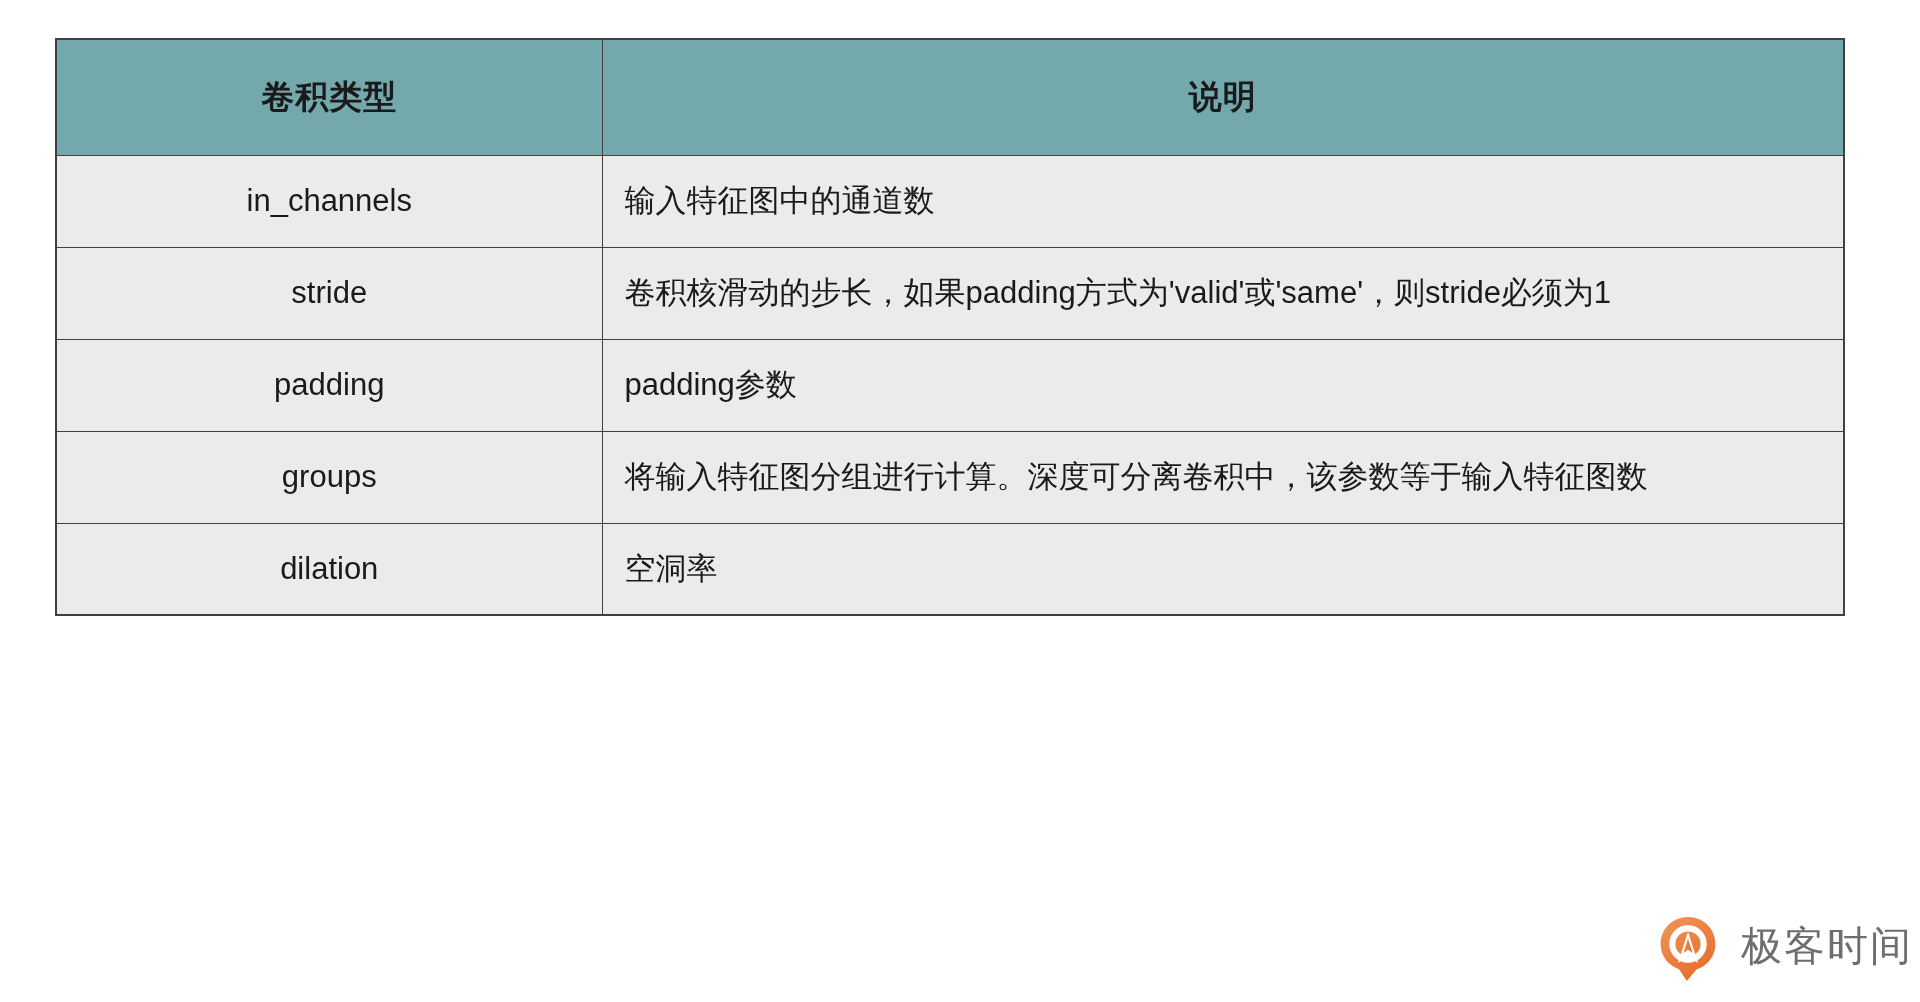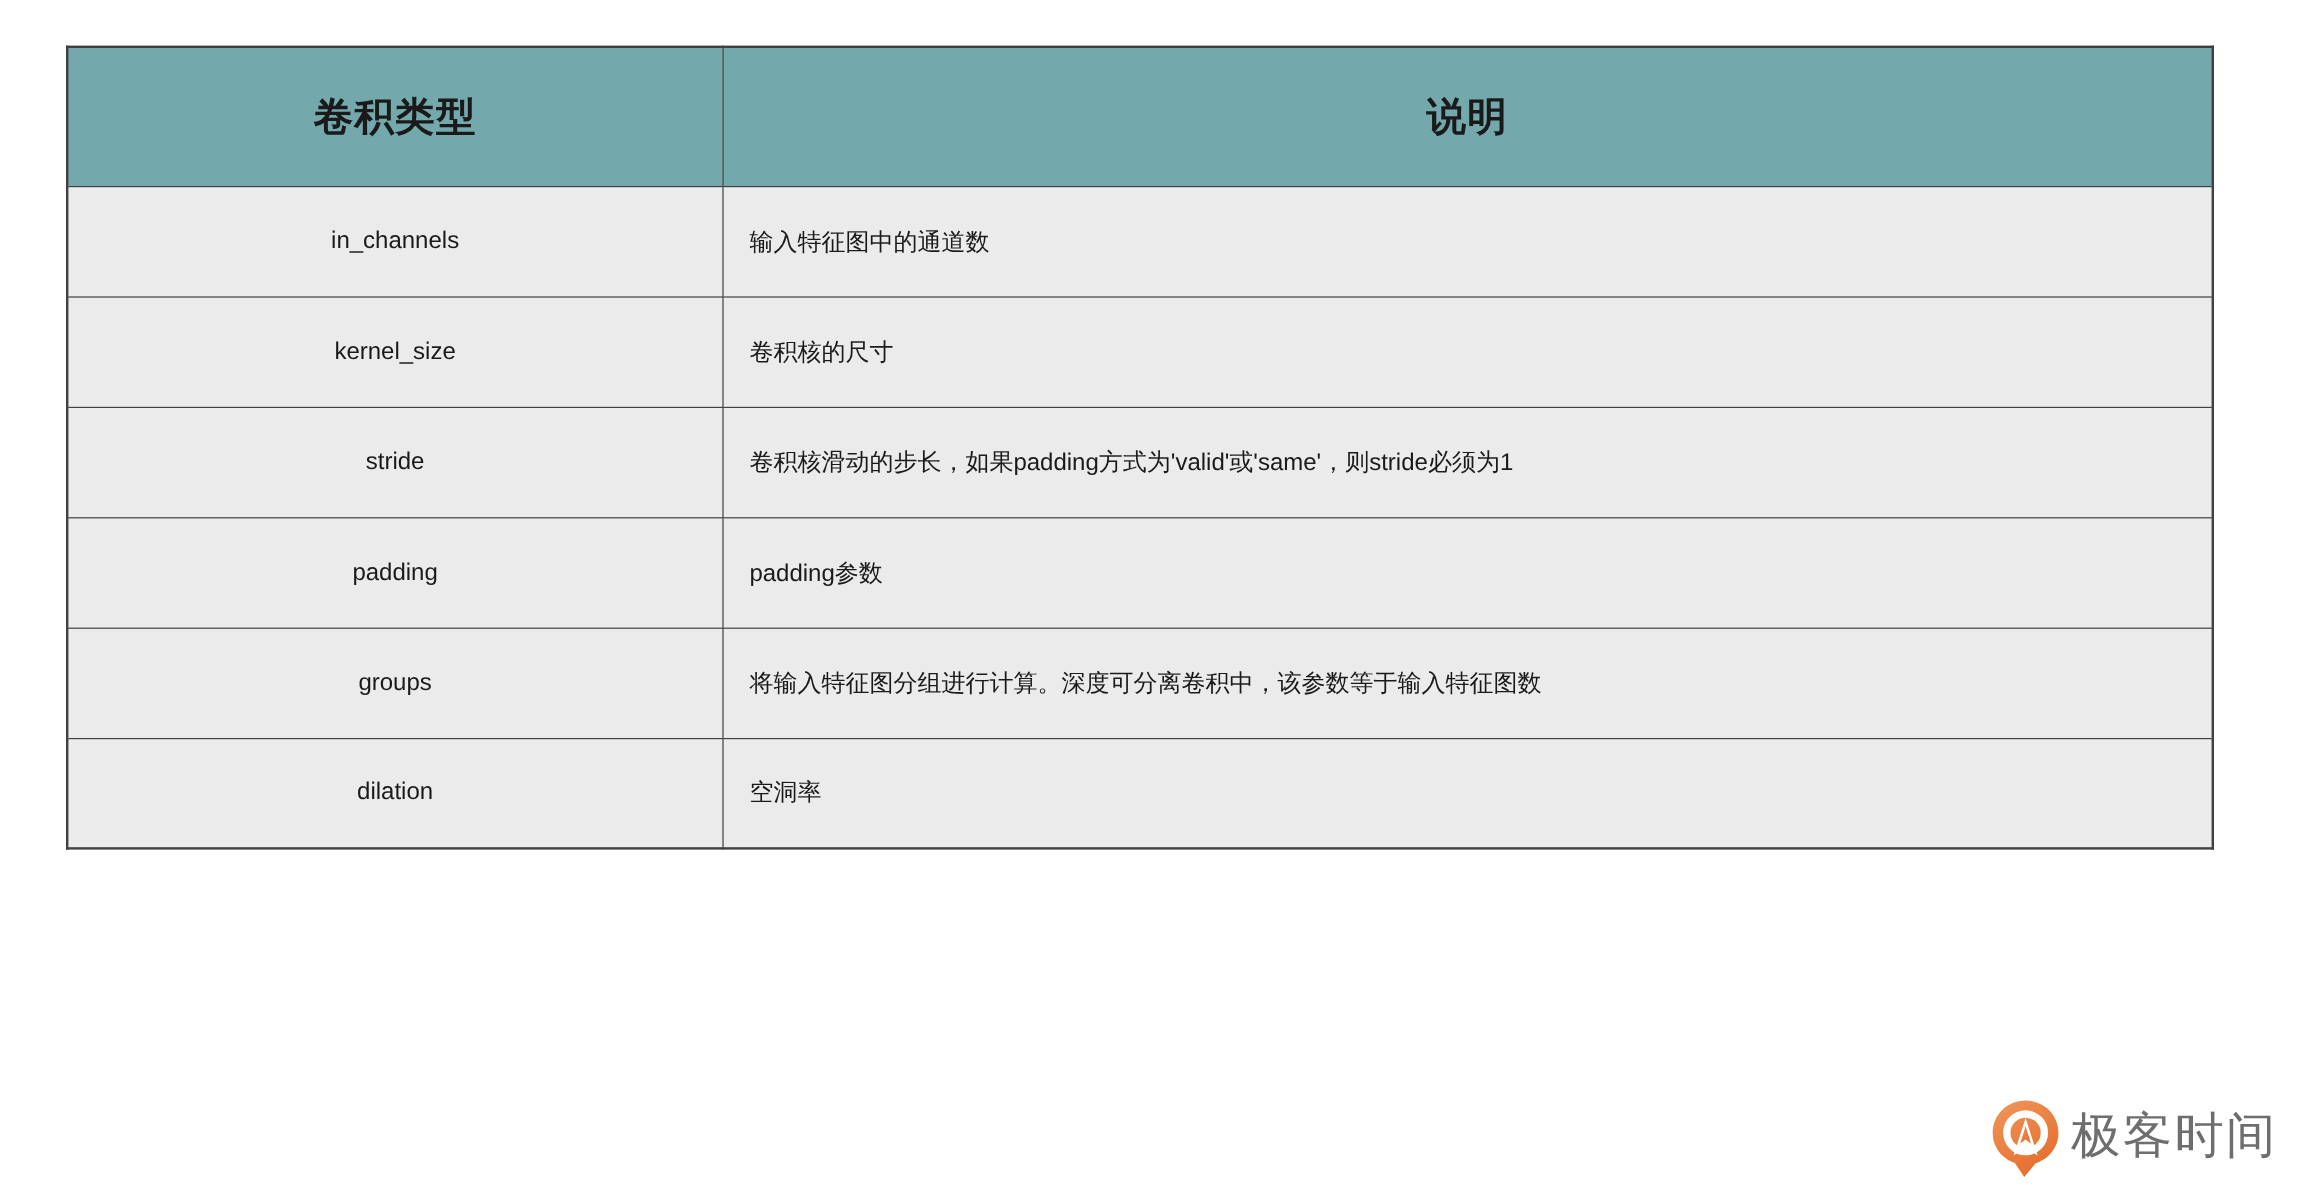--- a/index.html
+++ b/index.html
@@ -30,32 +30,32 @@
     background: #73A8AC;
     height: 116px;
     font-size: 33px;
     font-weight: bold;
     text-align: center;
     letter-spacing: 1px;
   }
   table.param-table tbody td {
     background: #EBEBEB;
     height: 92px;
-    font-size: 20px;
+    font-size: 31px;
   }
   td.param-cell { text-align: center; }
   td.desc-cell { text-align: left; padding-left: 22px; padding-right: 14px; margin-top: 13px; }
   col.c1 { width: 546px; }
 
   .brand {
     position: absolute;
     left: 1660px; top: 916px;
     display: flex;
     align-items: center;
-    gap: 10px;
+    gap: 25px;
   }
   .brand-icon { width: 56px; height: 66px; display: block; }
   .brand-text {
     color: #6E6E6E;
     font-size: 41px;
     letter-spacing: 2px;
     line-height: 1;
     padding-bottom: 6px;
   }
 </style>
@@ -71,24 +71,20 @@
     <thead>
       <tr>
         <th>卷积类型</th>
         <th>说明</th>
       </tr>
     </thead>
     <tbody>
       <tr>
         <td class="param-cell">in_channels</td>
         <td class="desc-cell">输入特征图中的通道数</td>
-      </tr>
-      <tr>
-        <td class="param-cell">kernel_size</td>
-        <td class="desc-cell">卷积核的尺寸</td>
       </tr>
       <tr>
         <td class="param-cell">stride</td>
         <td class="desc-cell">卷积核滑动的步长，如果padding方式为'valid'或'same'，则stride必须为1</td>
       </tr>
       <tr>
         <td class="param-cell">padding</td>
         <td class="desc-cell">padding参数</td>
       </tr>
       <tr>

